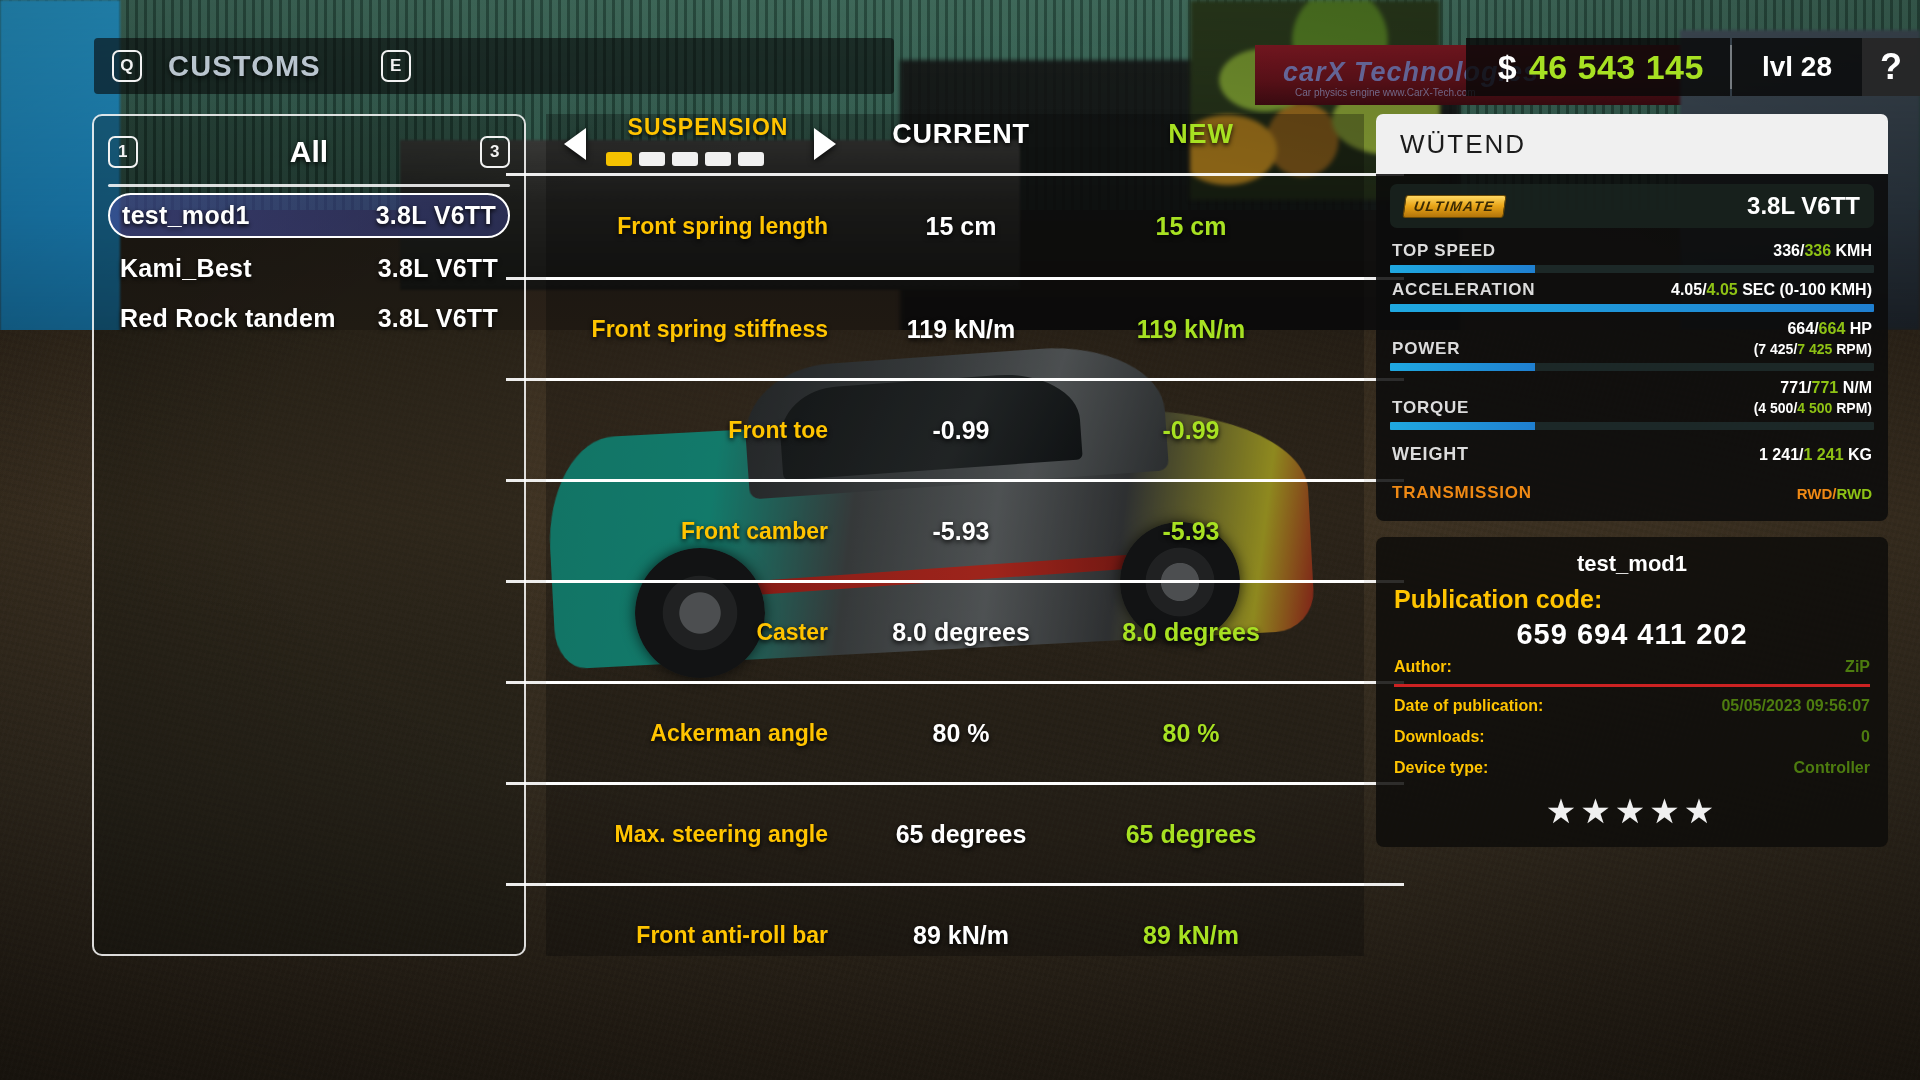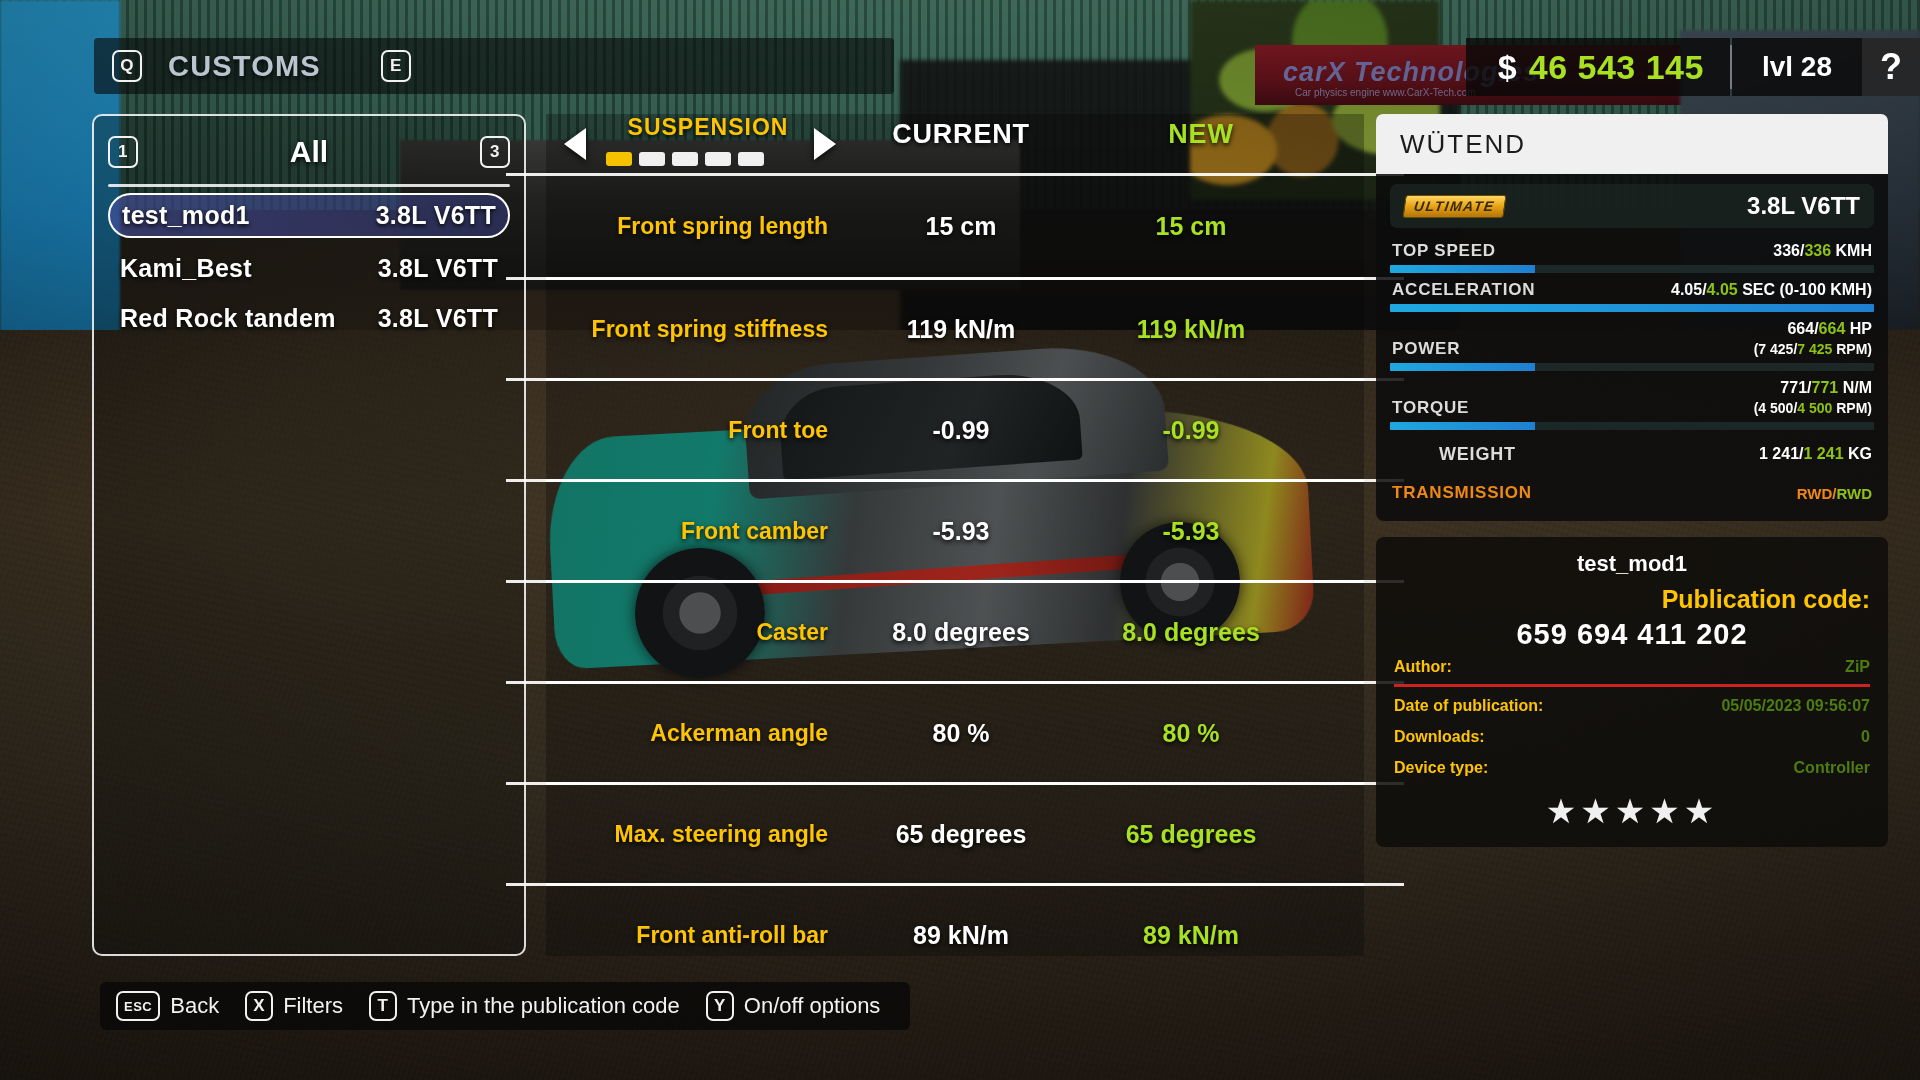--- a/index.html
+++ b/index.html
@@ -257,34 +257,34 @@
   .engine-row .engine { color: #fff; font-size: 24px; font-weight: bold; }
 
   .stat { margin-bottom: 4px; }
   .stat-line { display: flex; align-items: flex-end; justify-content: space-between; padding: 3px 2px 4px; }
   .stat-name { color: #dcdcdc; font-size: 17px; font-weight: bold; letter-spacing: .8px; }
   .stat-val { color: #ffffff; font-size: 16px; font-weight: bold; text-align: right; line-height: 1.25; }
   .stat-val .g { color: #8ec215; }
   .stat-val .sm { font-size: 14px; }
   .bar { height: 8px; background: rgba(30,45,45,.85); border-radius: 1px; overflow: hidden; }
   .bar > i { display: block; height: 100%; background: linear-gradient(90deg, #1fa8e0, #1f7fd0); }
-  .stat-weight { display: flex; align-items: flex-start; justify-content: space-between; padding: 10px 2px 6px; margin-left: 47px; }
+  .stat-weight { display: flex; align-items: flex-end; justify-content: space-between; padding: 10px 2px 6px; }
   .stat-weight .stat-name { font-size: 18px; }
   .stat-trans { display: flex; align-items: center; justify-content: space-between; padding: 12px 2px 2px; }
   .stat-trans .n { color: #ef8914; font-size: 17px; font-weight: bold; letter-spacing: .8px; }
   .stat-trans .v { font-size: 15px; font-weight: bold; color: #ef8914; }
   .stat-trans .v .g { color: #8ec215; }
 
   
   .pub-box {
     margin-top: 16px; background: rgba(14,13,11,.86);
     border-radius: 8px; padding: 10px 18px 16px;
   }
   .pub-title { text-align: center; color: #fff; font-size: 22px; font-weight: bold; padding: 4px 0 8px; }
-  .pub-code-label { text-align: right; color: #ffc400; font-size: 25px; font-weight: bold; }
+  .pub-code-label { text-align: left; color: #ffc400; font-size: 25px; font-weight: bold; }
   .pub-code { text-align: center; color: #fff; font-size: 29px; font-weight: bold; letter-spacing: 1px; padding-top: 4px; }
   .pub-row {
     display: flex; align-items: baseline; justify-content: space-between;
     padding: 7px 0 6px; font-size: 16px; font-weight: bold;
   }
   .pub-row .k { color: #ffc400; }
   .pub-row .v { color: #4d7c0f; }
   .pub-divider { height: 3px; background: #cc2222; margin: 2px 0 3px; }
   .stars { text-align: center; padding-top: 8px; letter-spacing: 4px; color: #f0f0f0; font-size: 34px; }
 
@@ -520,32 +520,14 @@
         <span class="v">0</span>
       </div>
       <div class="pub-row">
         <span class="k">Device type:</span>
         <span class="v">Controller</span>
       </div>
       <div class="stars">★★★★★</div>
     </div>
   </div>
 
-  <div class="hintbar">
-    <div class="hint">
-      <span class="keycap k-esc">ESC</span>
-      <span class="txt">Back</span>
-    </div>
-    <div class="hint">
-      <span class="keycap k-letter">X</span>
-      <span class="txt">Filters</span>
-    </div>
-    <div class="hint">
-      <span class="keycap k-letter">T</span>
-      <span class="txt">Type in the publication code</span>
-    </div>
-    <div class="hint">
-      <span class="keycap k-letter">Y</span>
-      <span class="txt">On/off options</span>
-    </div>
-  </div>
 
 </div>
 
 </body></html>

